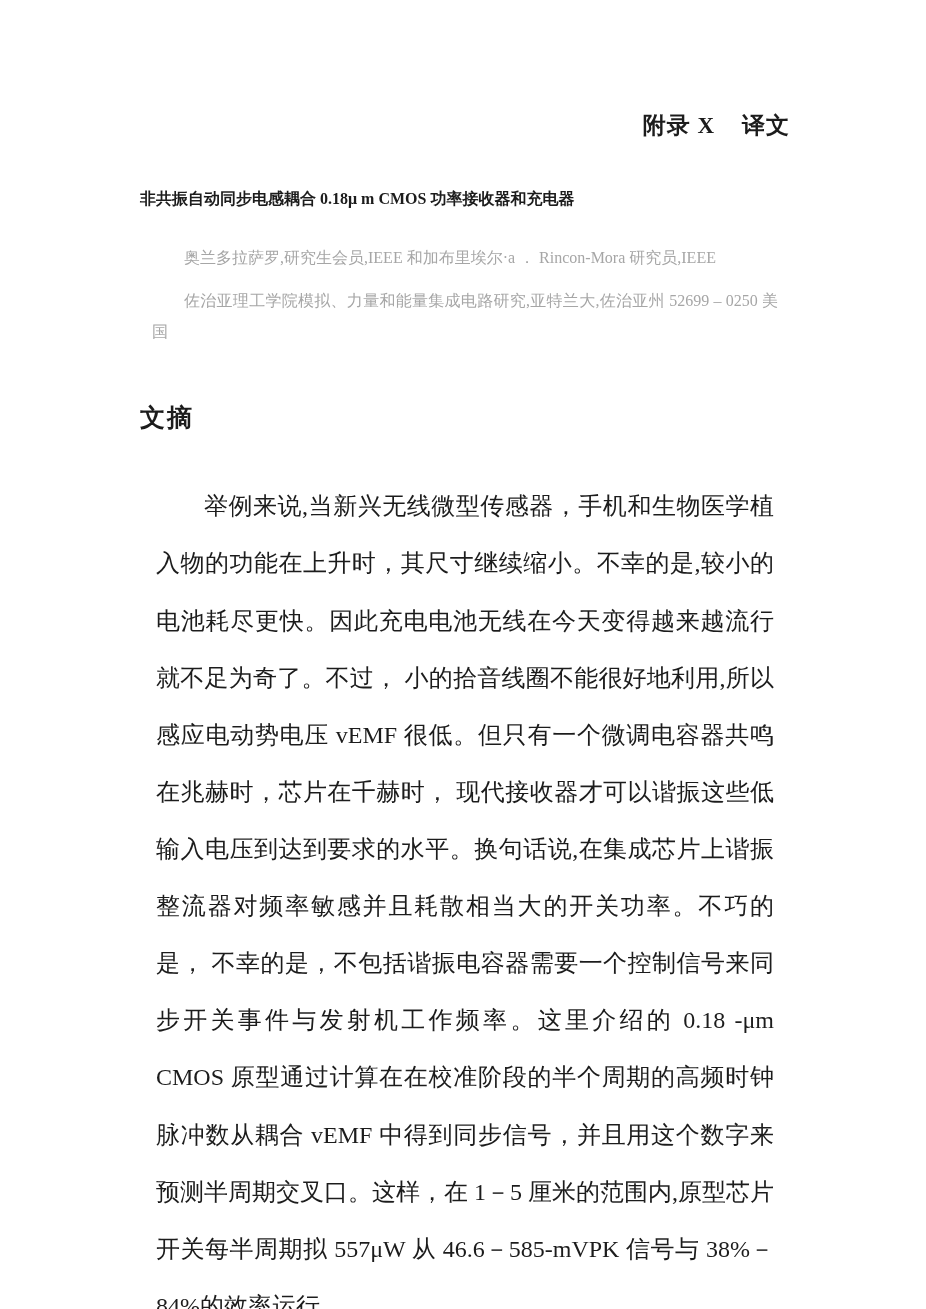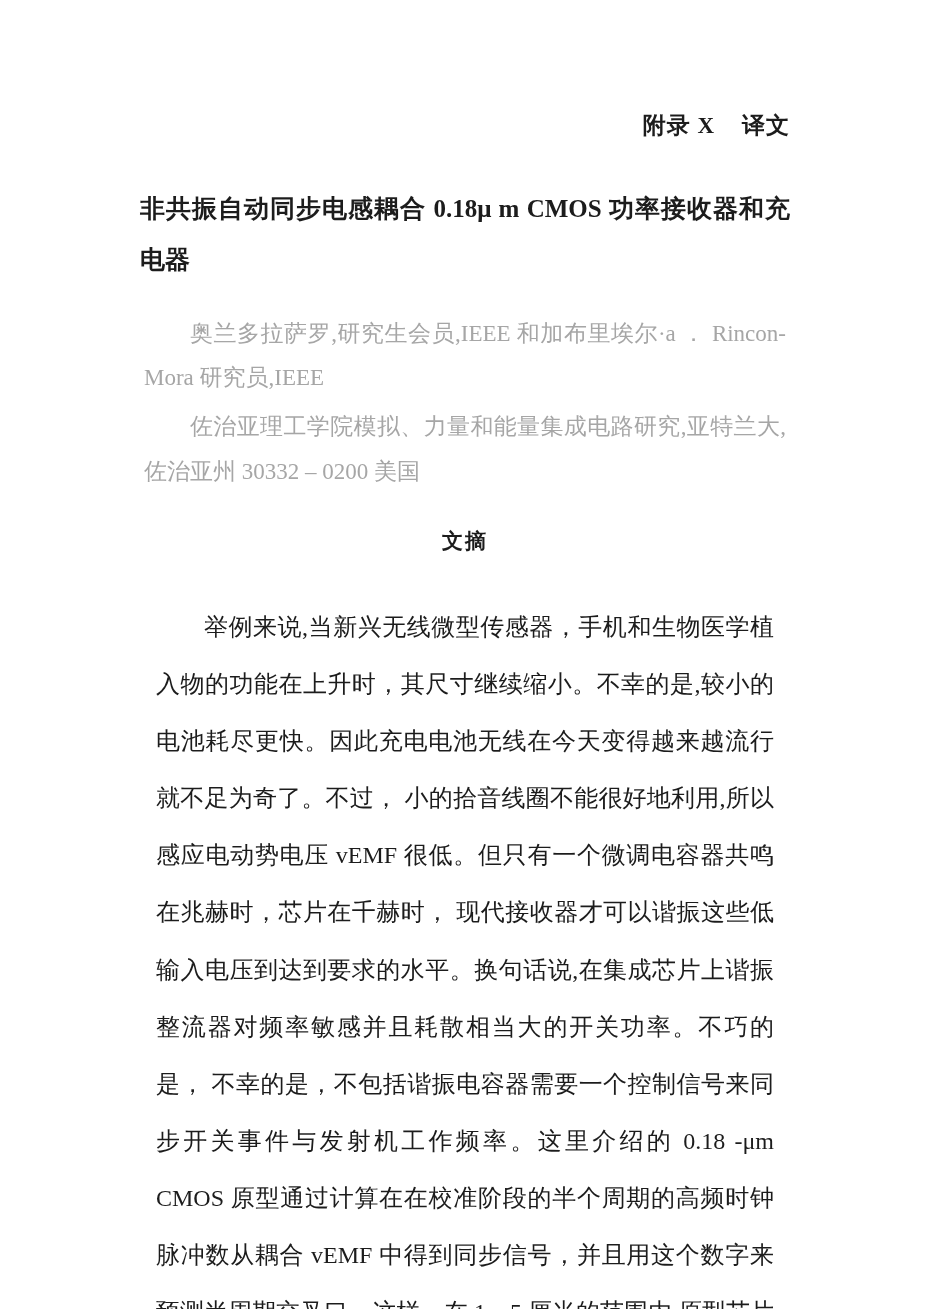--- a/index.html
+++ b/index.html
@@ -20,45 +20,45 @@
   }
   .appendix-heading {
     text-align: right;
     font-size: 23px;
     font-weight: bold;
     white-space: pre;
     margin: 0 0 42px 0;
     letter-spacing: 1px;
   }
   .doc-title {
-    font-size: 25px;
+    font-size: 16px;
     font-weight: bold;
     line-height: 2.05;
     text-align: justify;
     margin: 0 0 26px 0;
   }
   .author-block p {
-    margin: 4px;
+    margin: 12px;
     color: #a6a6a6;
-    font-size: 23px;
+    font-size: 16px;
     line-height: 1.95;
     text-indent: 2em;
     text-align: justify;
   }
   .contact-line {
     word-break: break-all;
   }
   .contact-line .black-part {
     color: #1c1c1c;
   }
   .abstract-heading {
-    text-align: center;
-    font-size: 21px;
+    text-align: left;
+    font-size: 25px;
     font-weight: bold;
-    margin: 32px 0 44px 0;
+    margin: 54px 0 44px 0;
     letter-spacing: 2px;
   }
   .abstract-paragraph {
     font-size: 24px;
     line-height: 2.38;
     text-indent: 2em;
     text-align: justify;
     margin: 16px;
   }
   .keywords-paragraph {
@@ -78,21 +78,21 @@
 <body>
 
 <div class="page">
 
   <h1 class="appendix-heading">附录 X    译文</h1>
 
   <h2 class="doc-title">非共振自动同步电感耦合 0.18μ m CMOS 功率接收器和充电器</h2>
 
   <div class="author-block">
     <p>奥兰多拉萨罗,研究生会员,IEEE 和加布里埃尔·a ． Rincon-Mora 研究员,IEEE</p>
-    <p>佐治亚理工学院模拟、力量和能量集成电路研究,亚特兰大,佐治亚州 30332 – 0200 美国</p>
+    <p>佐治亚理工学院模拟、力量和能量集成电路研究,亚特兰大,佐治亚州 52699 – 0250 美国</p>
   </div>
 
   <h2 class="abstract-heading">文摘</h2>
 
   <p class="abstract-paragraph">举例来说,当新兴无线微型传感器，手机和生物医学植入物的功能在上升时，其尺寸继续缩小。不幸的是,较小的电池耗尽更快。因此充电电池无线在今天变得越来越流行就不足为奇了。不过， 小的拾音线圈不能很好地利用,所以感应电动势电压 vEMF 很低。但只有一个微调电容器共鸣在兆赫时，芯片在千赫时， 现代接收器才可以谐振这些低输入电压到达到要求的水平。换句话说,在集成芯片上谐振整流器对频率敏感并且耗散相当大的开关功率。不巧的是， 不幸的是，不包括谐振电容器需要一个控制信号来同步开关事件与发射机工作频率。这里介绍的 0.18 -μm CMOS 原型通过计算在在校准阶段的半个周期的高频时钟脉冲数从耦合 vEMF 中得到同步信号，并且用这个数字来预测半周期交叉口。这样，在 1－5 厘米的范围内,原型芯片开关每半周期拟 557μW 从 46.6－585-mVPK 信号与 38%－84%的效率运行。</p>
 
   <p class="keywords-paragraph"><span class="keywords-label">关键词</span><span>感应输电；非接触充电；无线电源传输；电感耦合功率；低阈值整流器；开关电感接收机</span></p>
 
 </div>
 

